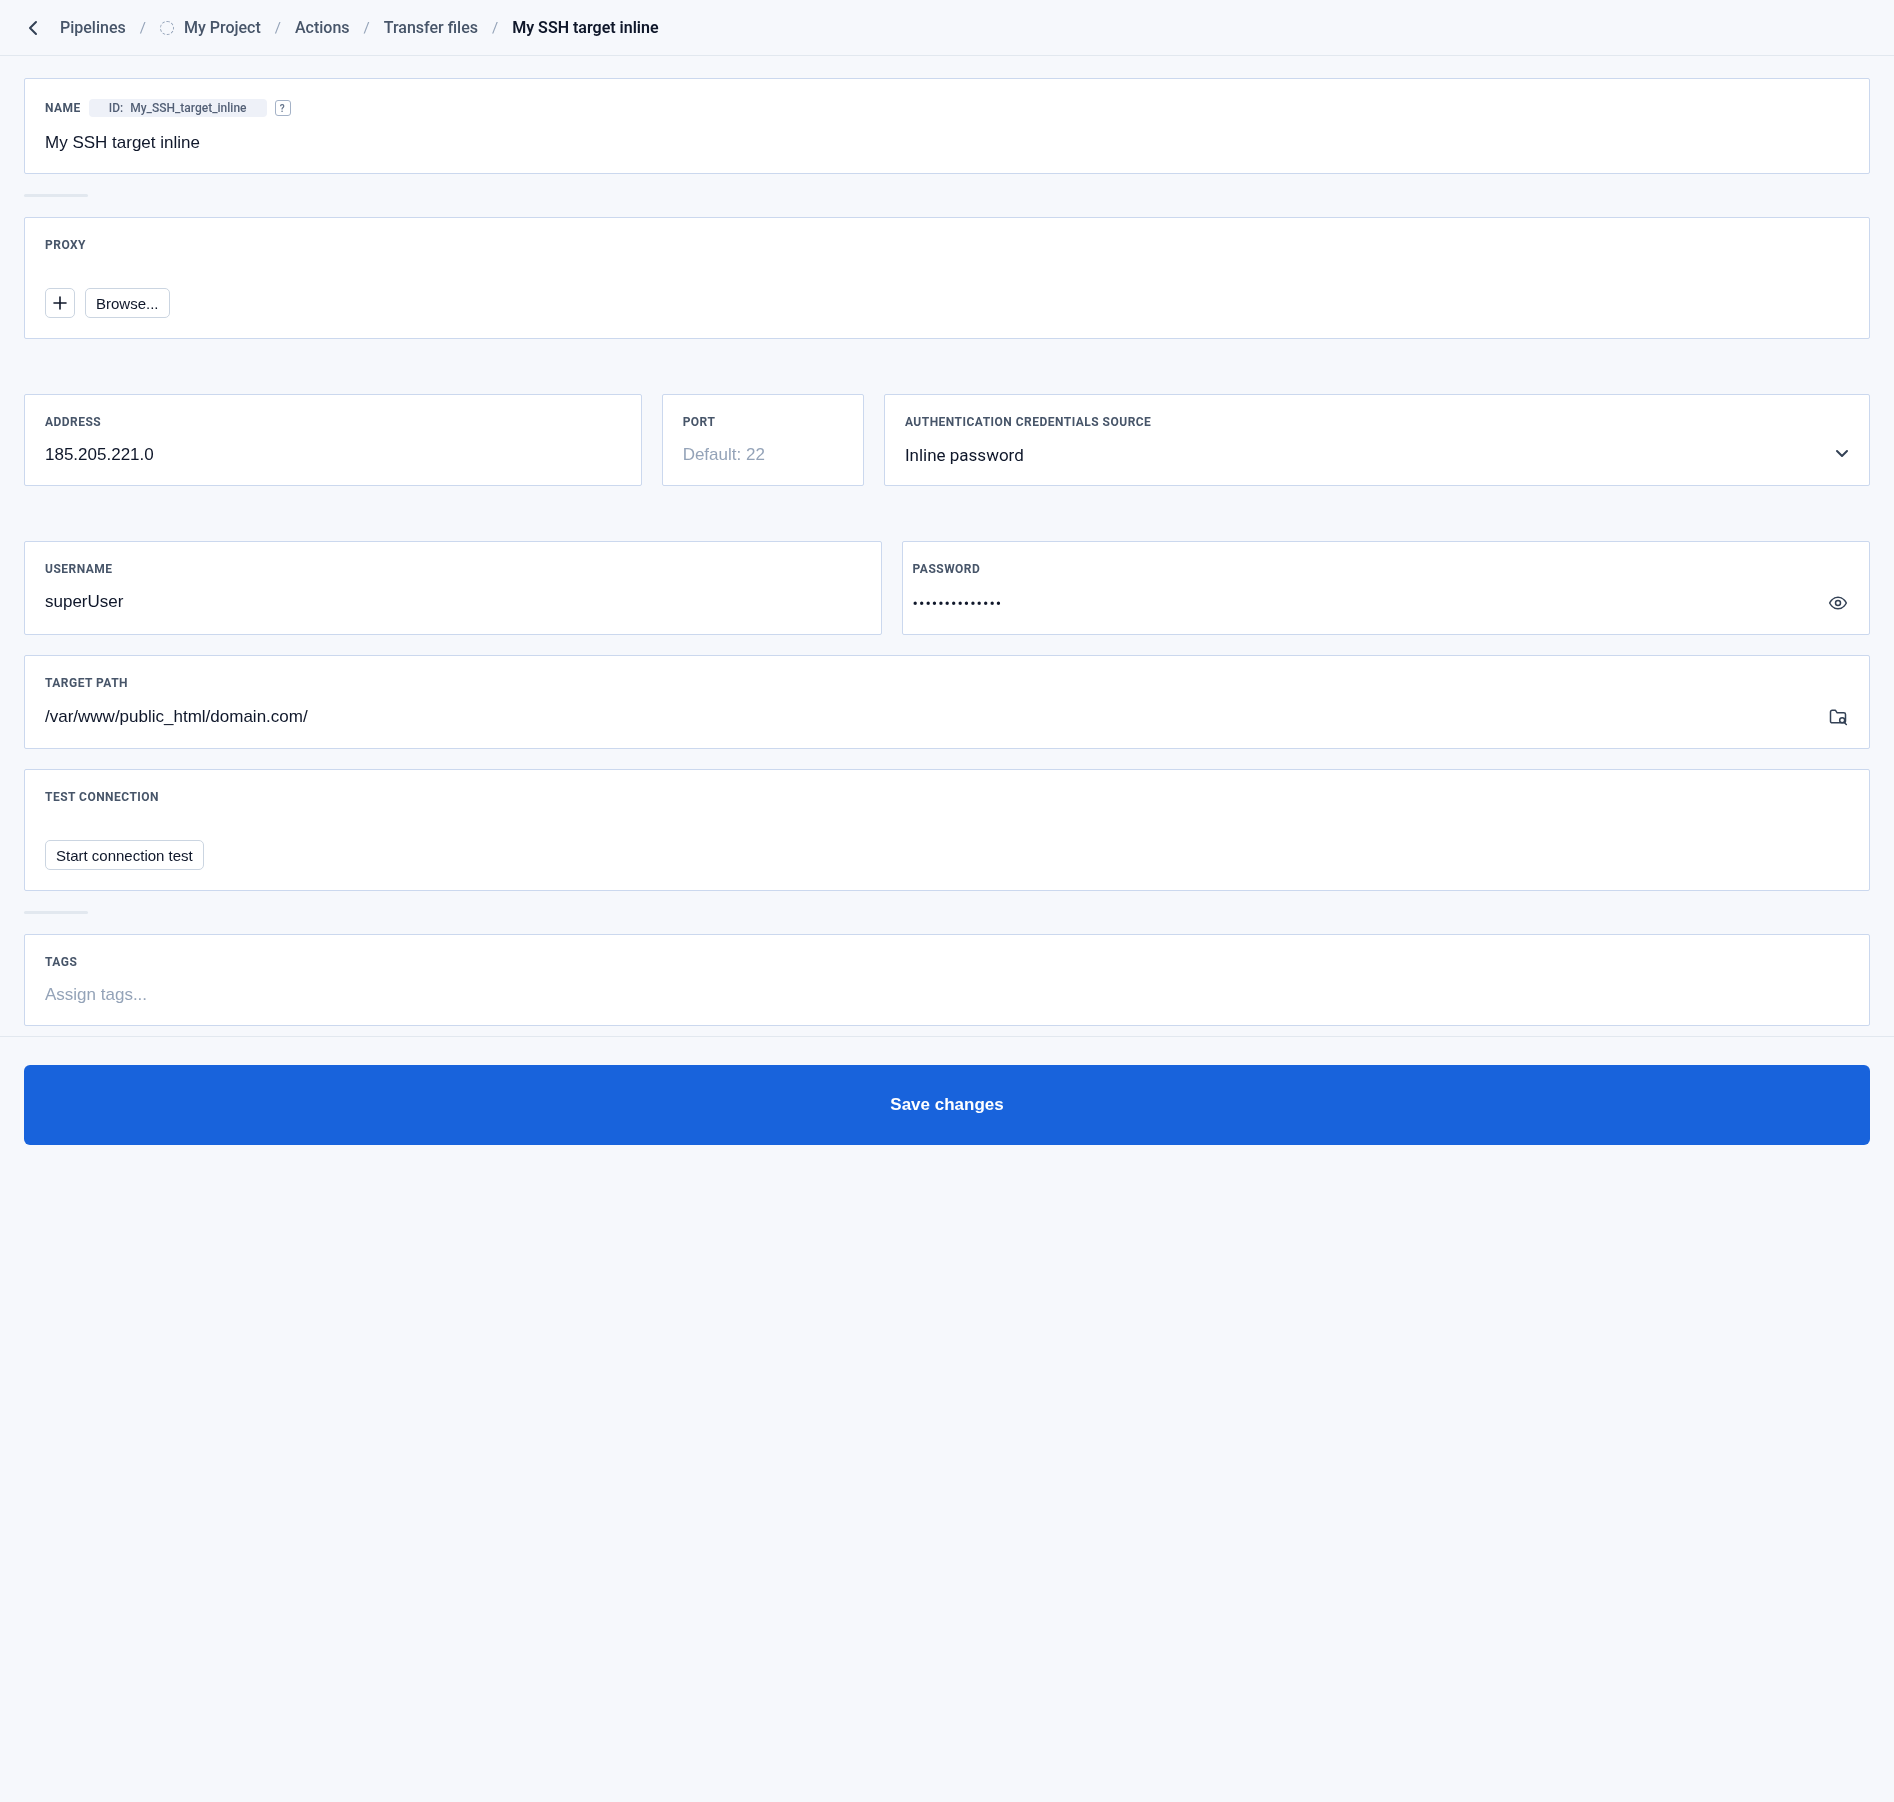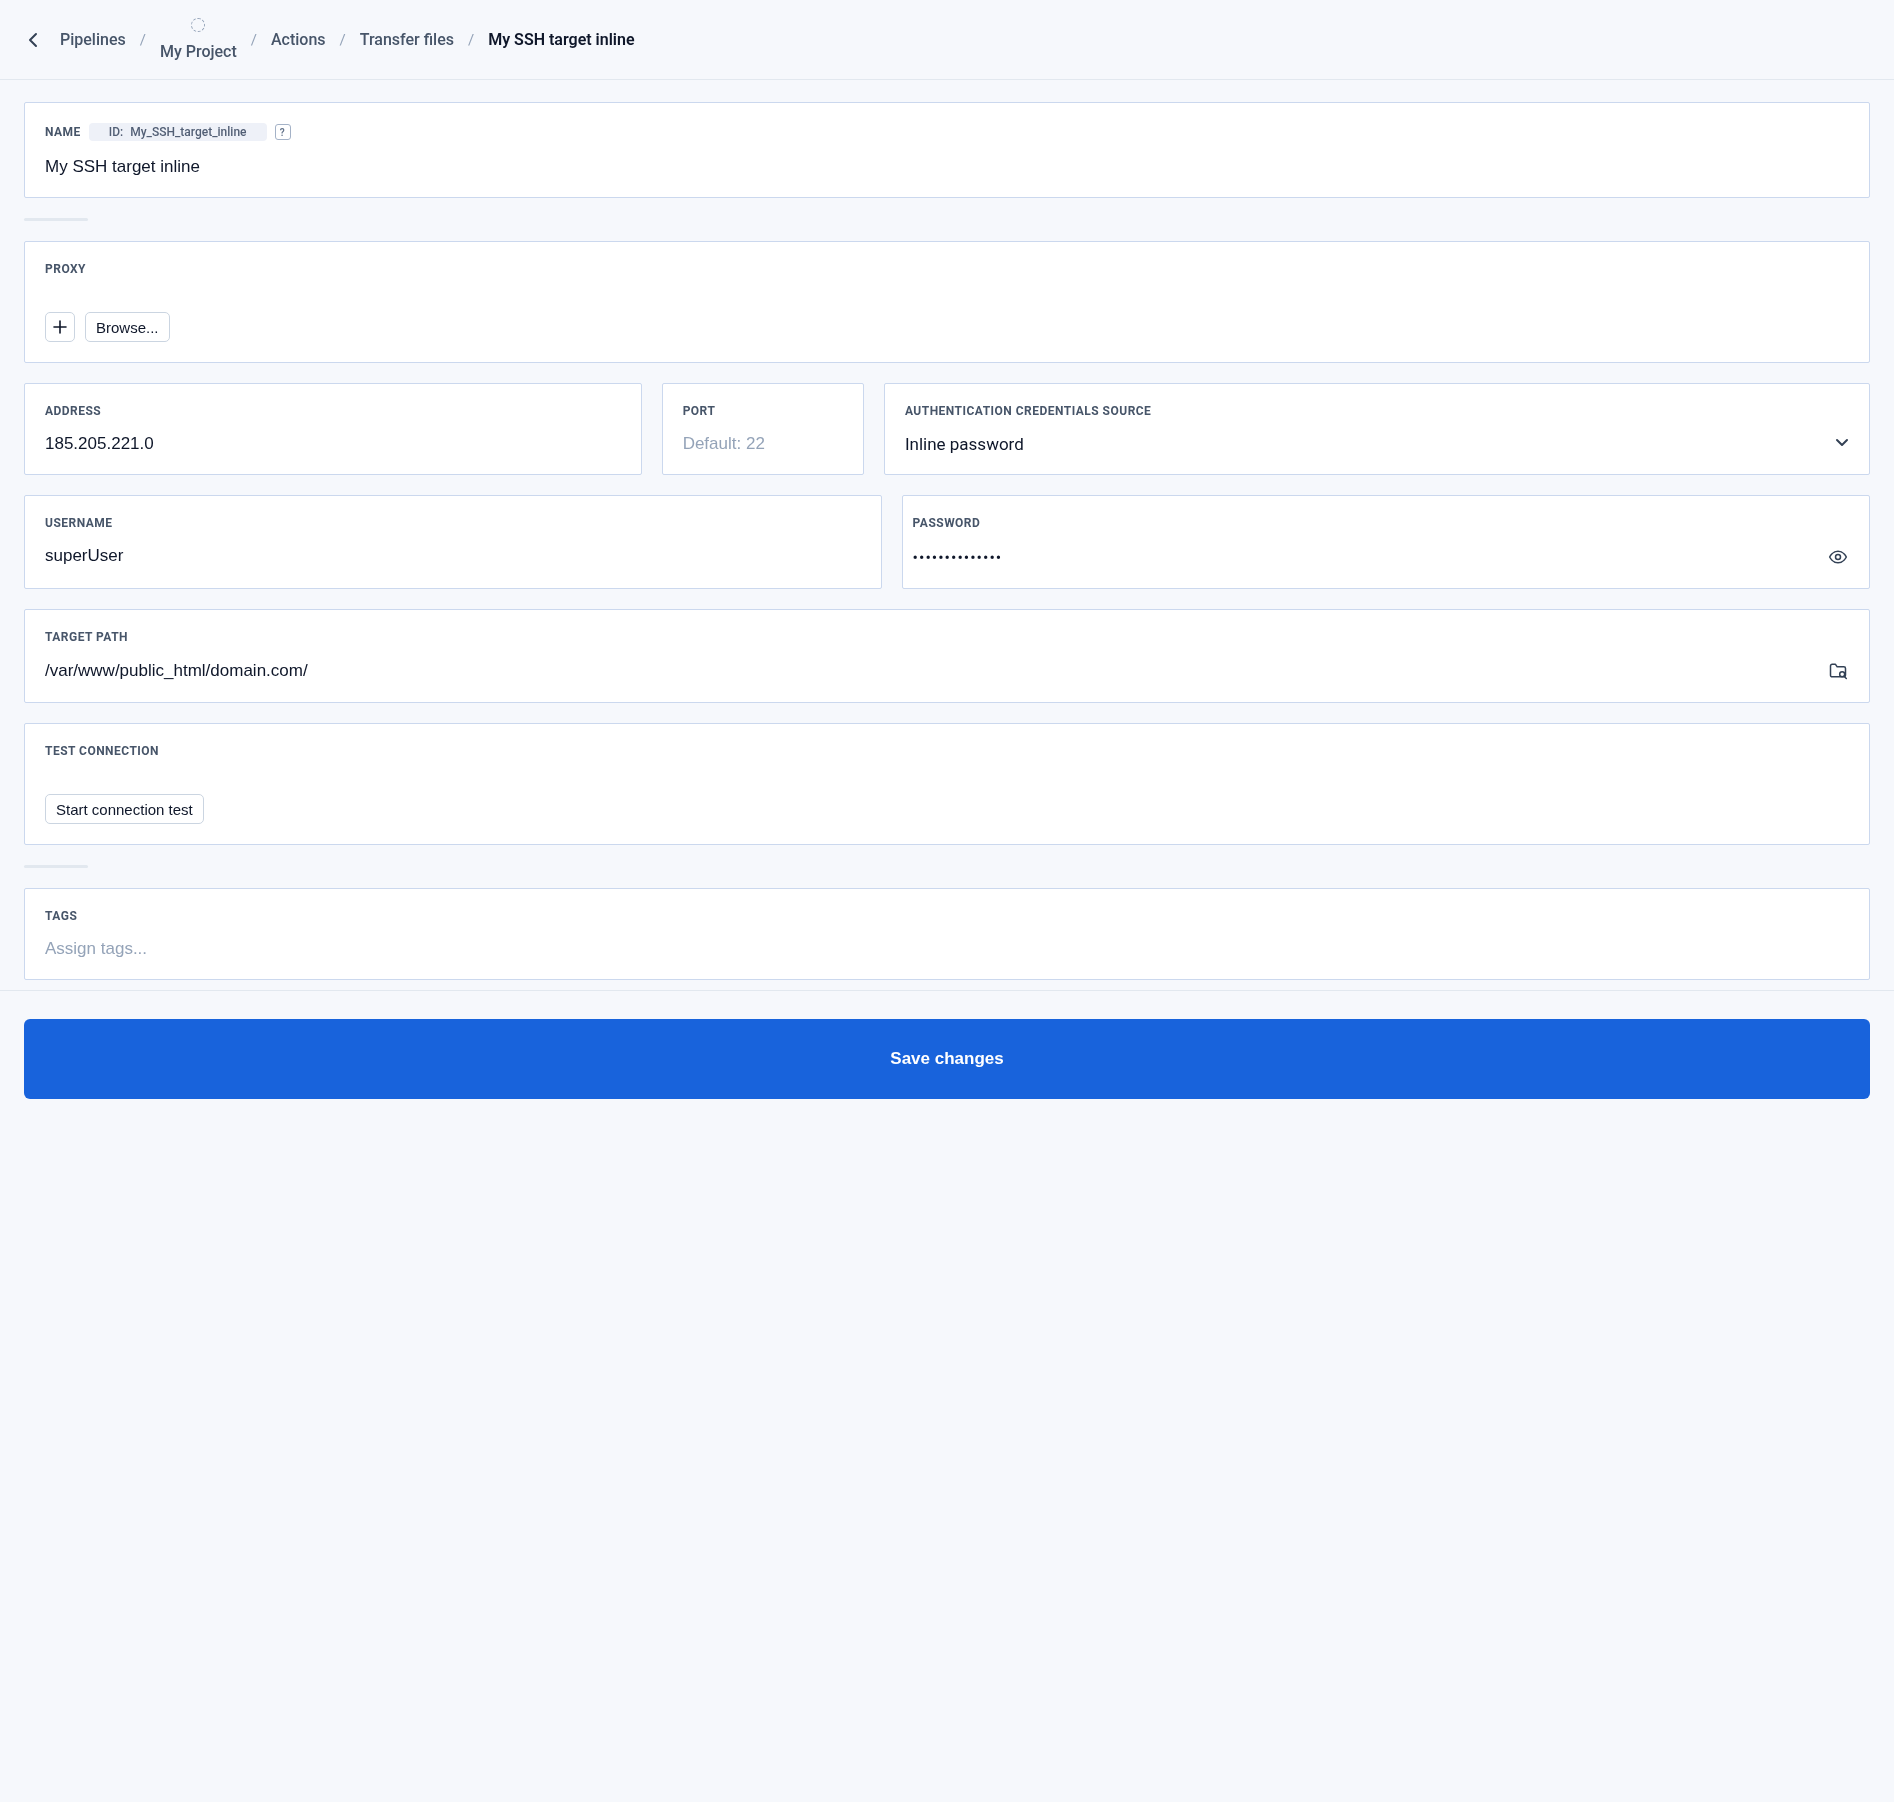--- a/index.html
+++ b/index.html
@@ -31,21 +31,20 @@
   .crumb {
     color: #475569;
     font-size: 16px;
     font-weight: 500;
     cursor: pointer;
   }
   .crumb-sep { color: #94a3b8; font-size: 15px; }
   .crumb-icon {
     display: inline-flex; align-items: center;
     gap: 10px;
-    flex-direction: column;
   }
   .crumb-icon .dotted-circle {
     width: 14px; height: 14px;
     border: 1.5px dashed #94a3b8;
     border-radius: 50%;
   }
   .crumb-current {
     color: #0f172a;
     font-weight: 600;
     font-size: 16px;
@@ -116,21 +115,21 @@
     height: 3px;
     border-radius: 2px;
     background: #e2e8ef;
   }
 
   
   .row {
     display: flex;
     gap: 20px;
   }
-  .row .card { flex: 1 1 0; }
+  .row .card { flex: 1 1 0; margin-top: 35px; }
   .card.address { flex: 0 0 calc(34% - 10px); }
   .card.port    { flex: 0 0 calc(11.5% - 10px); }
   .card.auth    { flex: 1 1 auto; }
   .card.half    { flex: 0 0 calc(47% - 10px); }
   .card.halfR   { flex: 1 1 auto; padding-left: 10px; }
 
   
   .text-input, .select-input {
     border: none;
     outline: none;

